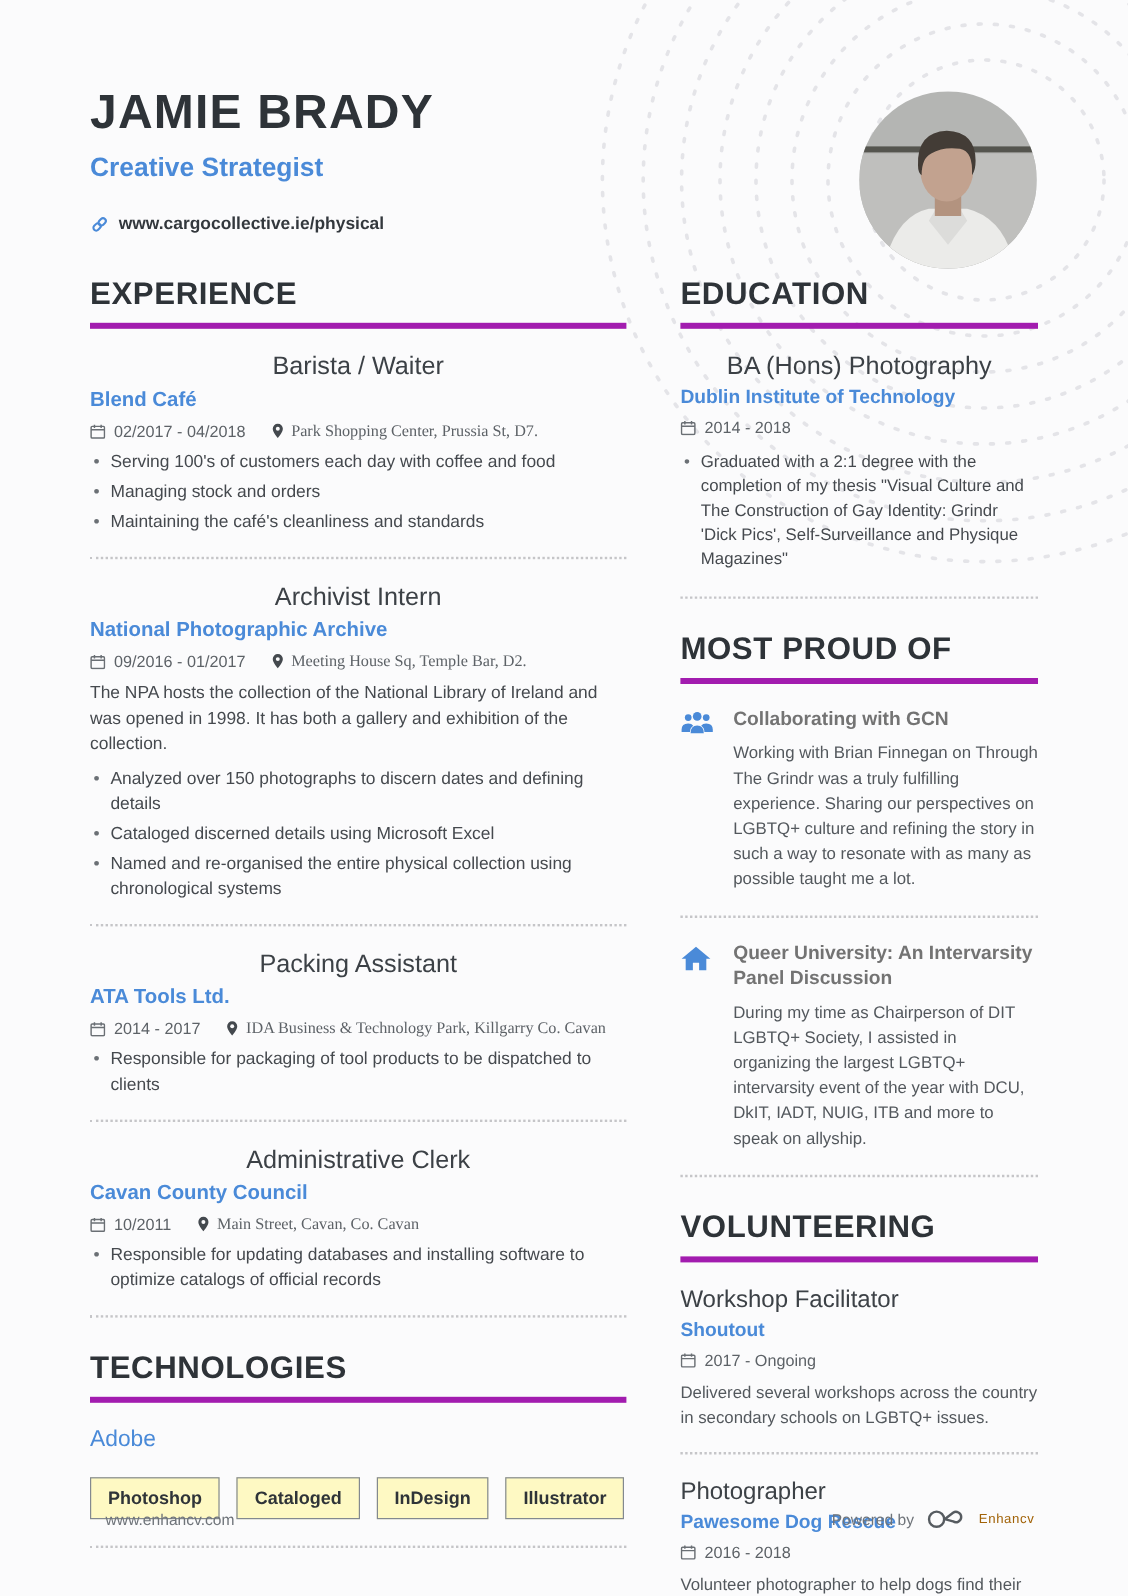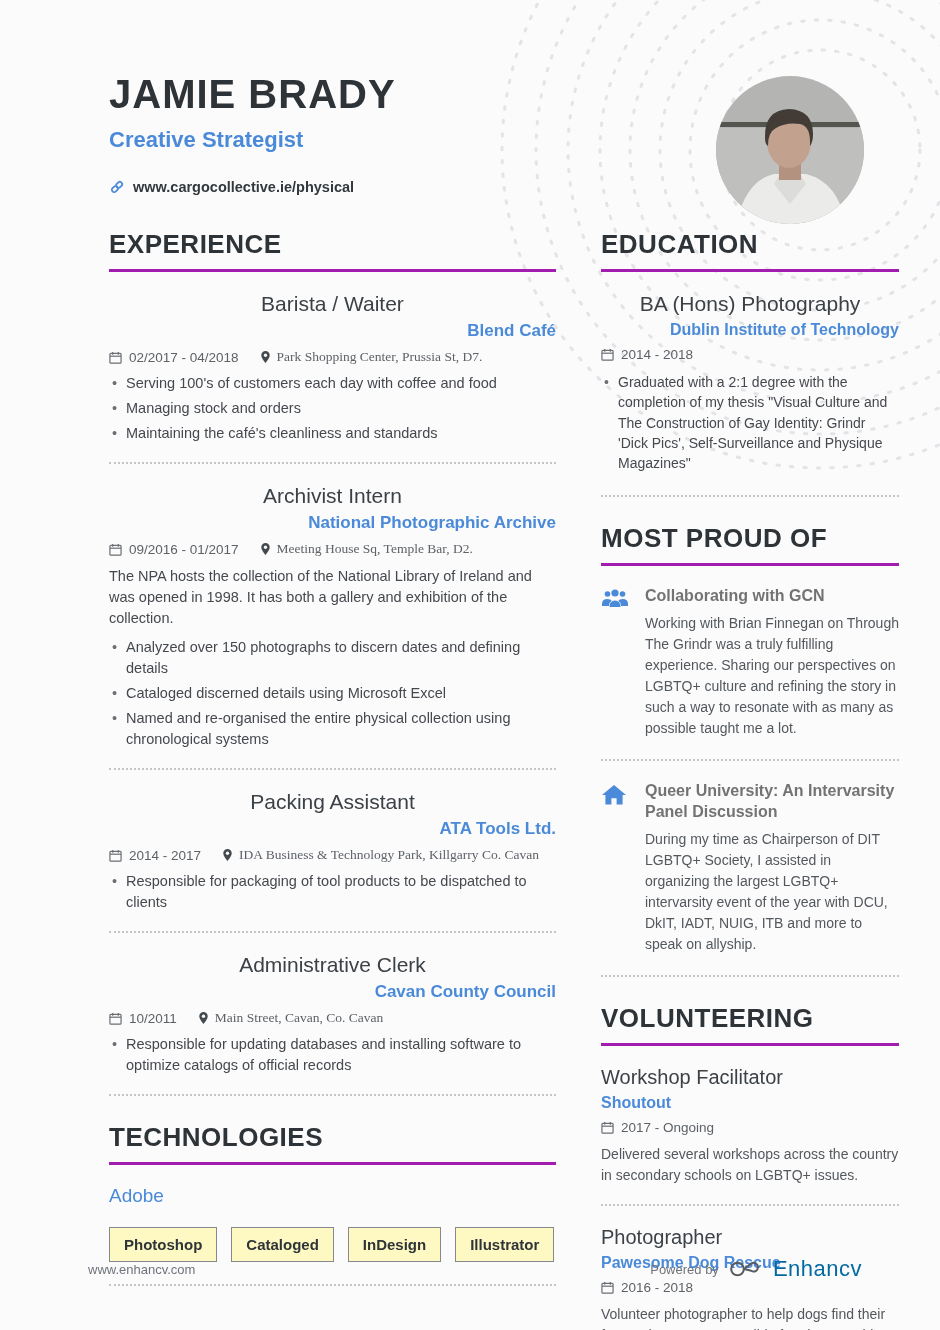--- a/index.html
+++ b/index.html
@@ -1,44 +1,44 @@
 <!DOCTYPE html>
 <html><head>
 <meta charset="utf-8">
 <style>
   * { margin:0; padding:0; box-sizing:border-box; }
   html,body { background:#f4f4f5; }
   body { font-family:"Liberation Sans", sans-serif; color:#3c4146; }
   .page { position:relative; width:940px; height:1330px; margin:0 auto;
-          background:#fbfbfc; overflow:hidden;padding-left:34px; }
+          background:#fbfbfc; overflow:hidden; }
 
   
   .arc-pattern { position:absolute; top:0; right:0; width:440px; height:470px;
                  z-index:0; pointer-events:none; }
 
   
   .header { position:relative; z-index:1; padding:72px 75px 0 75px; }
   .name { font-size:40px; font-weight:800; letter-spacing:1px; color:#2e3338; }
   .job-title { font-size:22px; font-weight:700; color:#4a8ad8; margin-top:10px; }
   .contact-row { display:flex; align-items:center; gap:8px; margin-top:26px;
                  font-size:14.5px; font-weight:700; color:#33383d; }
   .photo { position:absolute; top:76px; left:716px; width:148px; height:148px;
            border-radius:50%; overflow:hidden; z-index:2; }
 
   
   .main { position:relative; z-index:1; display:flex; gap:45px; padding:0 75px; margin-top:34px; }
   .col-left  { width:447px; flex:none; }
   .col-right { width:298px; flex:none; }
 
   .section-heading { font-size:26px; font-weight:800; letter-spacing:.5px; color:#2e3338;
-                     border-bottom:3px solid #a21caf; padding-bottom:9px; margin-bottom:20px; }
+                     border-bottom:5px solid #a21caf; padding-bottom:9px; margin-bottom:20px; }
   .section { margin-bottom:26px; }
 
   .entry-title { font-size:21px; font-weight:400; color:#3c4146;text-align:center; }
-  .entry-company { font-size:17px; font-weight:700; color:#4a8ad8; margin-top:5px;text-align:right; }
+  .entry-company { font-size:17px; font-weight:700; color:#4a8ad8; margin-top:5px; }
   .meta-row { display:flex; align-items:center; gap:7px; margin-top:8px;
               font-size:13.5px; color:#5d6267; }
   .meta-loc { margin-left:14px; display:flex; align-items:center; gap:6px;font-family:Liberation Serif, serif; }
   .desc { font-size:14.5px; color:#45494e; line-height:1.45; margin-top:9px; }
   ul.bullets { list-style:none; margin-top:8px; }
   ul.bullets li { position:relative; padding-left:17px; font-size:14.5px;
                   color:#45494e; line-height:1.45; margin-top:4px; }
   ul.bullets li::before { content:"•"; position:absolute; left:3px; top:0; color:#6b7075; }
   .dots-sep { border:0; border-top:2px dotted #c5c5c8; margin:18px 0 20px 0; }
 
@@ -59,21 +59,21 @@
   .vol-org { font-size:16px; font-weight:700; color:#4a8ad8; margin-top:5px; }
   .vol-text { font-size:14px; color:#53585d; line-height:1.5; margin-top:9px; }
 
   
   .footer { position:absolute; left:0; right:0; top:1256px; z-index:1;
             display:flex; justify-content:space-between; align-items:center;
             padding:0 78px 0 60px; }
   .footer-site { font-size:13px; color:#6f747a;margin-left:28px; }
   .powered { display:flex; align-items:center; gap:10px; }
   .powered-label { font-size:13px; color:#6f747a; }
-  .brand-name { font-size:22px; color:#0369a1; letter-spacing:.5px; }
+  .brand-name { font-size:11px; color:#a16207; letter-spacing:.5px; }
   .icon-inline { flex:none; display:inline-flex; }
 </style>
 </head>
 <body>
 
 <div class="page">
 
   <svg class="arc-pattern" viewBox="0 0 440 470">
     <g fill="none" stroke="#e4e4e8" stroke-width="3" stroke-dasharray="2.5 11" stroke-linecap="round">
       <circle cx="320" cy="150" r="100"></circle>

